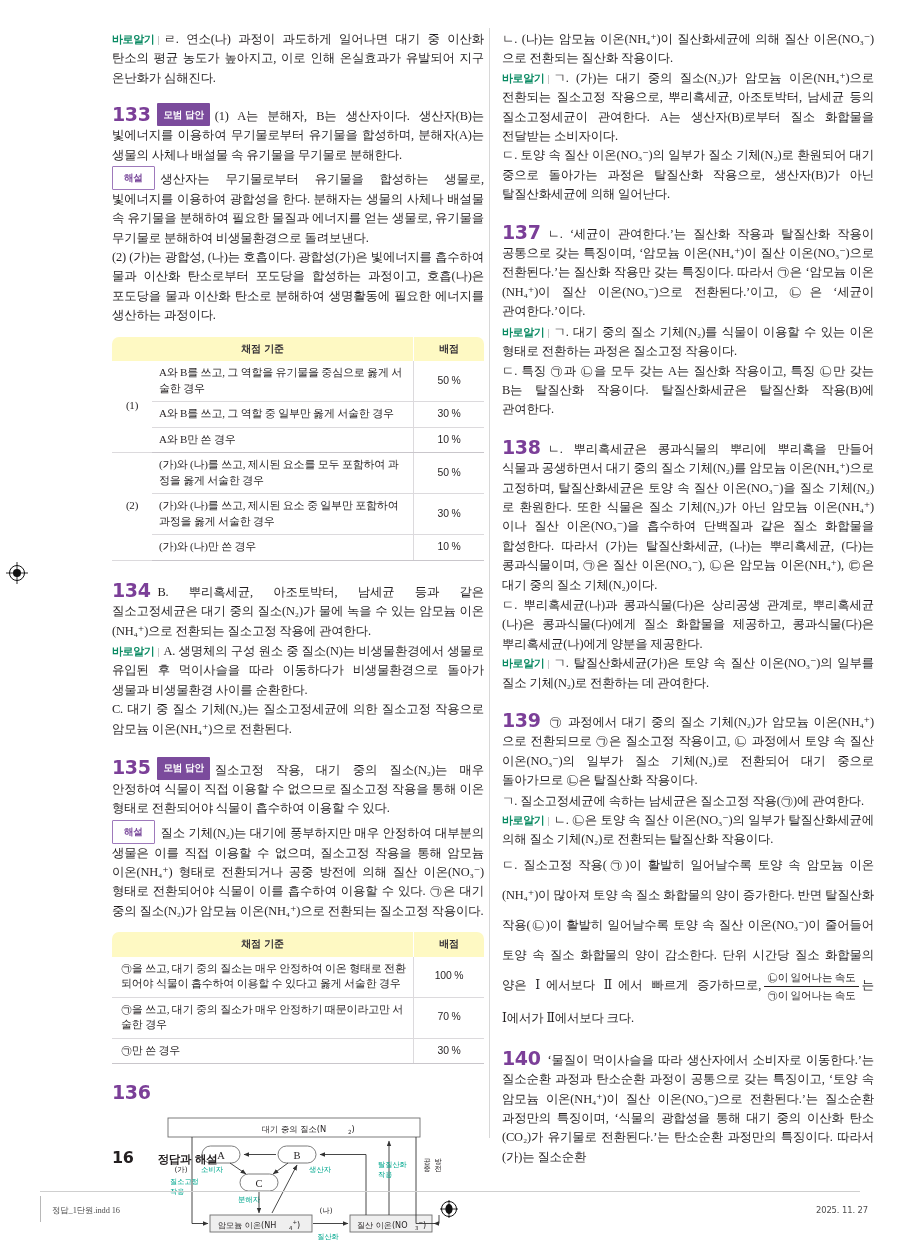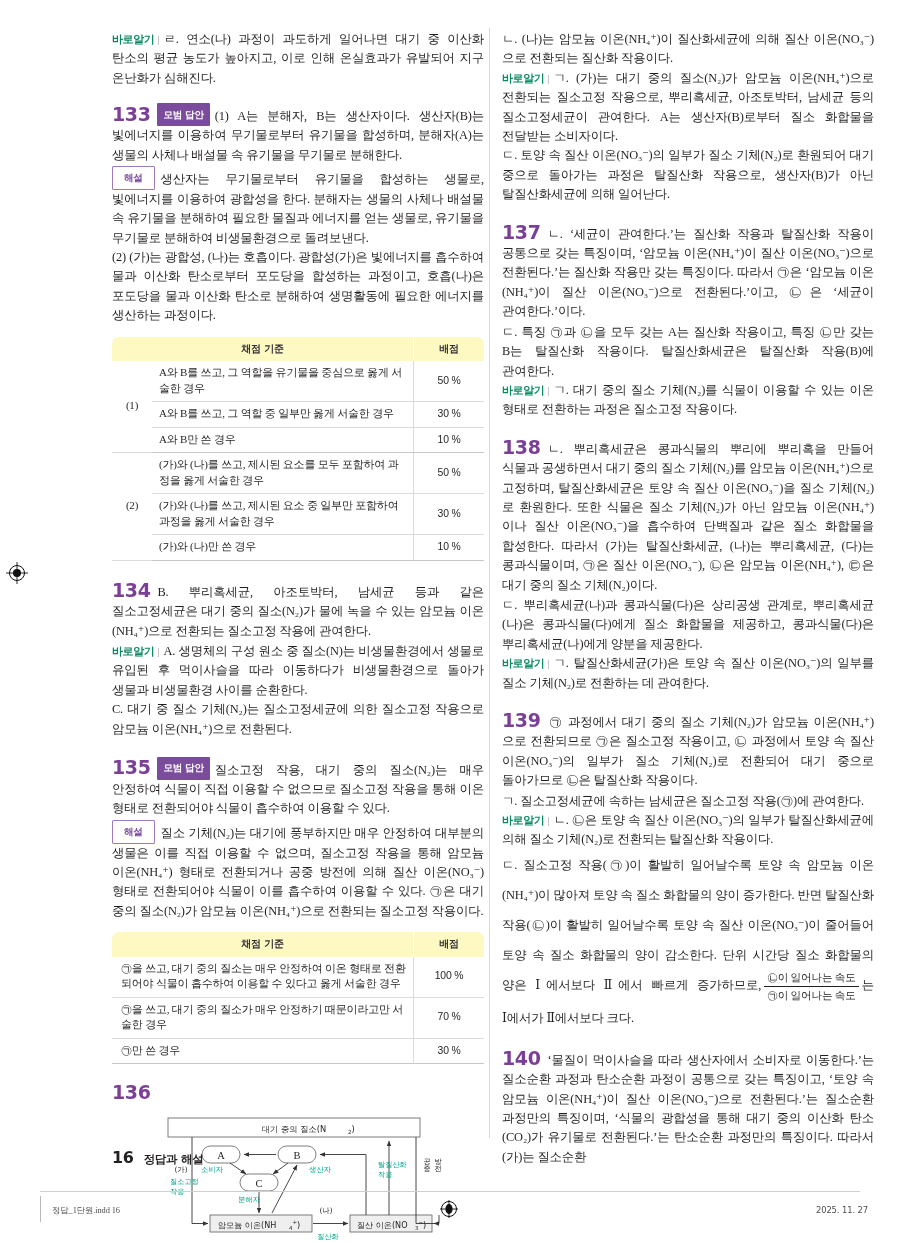--- a/index.html
+++ b/index.html
@@ -137,21 +137,21 @@
   .diagram{
     position:relative;
     width:300px;height:150px;
     margin:9px 0 0 34px;
   }
   .diagram svg{display:block;}
 
   
   .pagefoot{
     position:absolute;left:112px;top:1148px;
-    display:flex;align-items:baseline;gap:10px;
+    display:flex;align-items:baseline;gap:24px;
   }
   .pagenum{
     font-family:"DejaVu Sans","Liberation Sans",sans-serif;
     font-weight:bold;font-size:16px;color:#231f20;
     letter-spacing:-0.3px;
   }
   .pagelabel{
     font-family:"DejaVu Sans","Liberation Sans",sans-serif;
     font-weight:bold;font-size:11.5px;color:#231f20;
     letter-spacing:-0.3px;
@@ -358,22 +358,22 @@
   <div class="col col-right">
 
     <div class="blk">
       <p class="para"><span>ㄴ. (나)는 암모늄 이온(NH₄⁺)이 질산화세균에 의해 질산 이온(NO₃⁻)으로 전환되는 질산화 작용이다.</span></p>
       <p class="para"><span class="tag-baro">바로알기</span><span class="tag-bar">|</span><span>ㄱ. (가)는 대기 중의 질소(N₂)가 암모늄 이온(NH₄⁺)으로 전환되는 질소고정 작용으로, 뿌리혹세균, 아조토박터, 남세균 등의 질소고정세균이 관여한다. A는 생산자(B)로부터 질소 화합물을 전달받는 소비자이다.</span></p>
       <p class="para"><span>ㄷ. 토양 속 질산 이온(NO₃⁻)의 일부가 질소 기체(N₂)로 환원되어 대기 중으로 돌아가는 과정은 탈질산화 작용으로, 생산자(B)가 아닌 탈질산화세균에 의해 일어난다.</span></p>
     </div>
 
     <div class="blk" style="margin-top:18px;">
       <p class="para qnum-row"><span class="qnum">137</span><span>ㄴ. ‘세균이 관여한다.’는 질산화 작용과 탈질산화 작용이 공통으로 갖는 특징이며, ‘암모늄 이온(NH₄⁺)이 질산 이온(NO₃⁻)으로 전환된다.’는 질산화 작용만 갖는 특징이다. 따라서 ㉠은 ‘암모늄 이온(NH₄⁺)이 질산 이온(NO₃⁻)으로 전환된다.’이고, ㉡은 ‘세균이 관여한다.’이다.</span></p>
+      <p class="para"><span class="tag-baro">바로알기</span><span class="tag-bar">|</span><span>ㄱ. 대기 중의 질소 기체(N₂)를 식물이 이용할 수 있는 이온 형태로 전환하는 과정은 질소고정 작용이다.</span></p>
       <p class="para"><span>ㄷ. 특징 ㉠과 ㉡을 모두 갖는 A는 질산화 작용이고, 특징 ㉡만 갖는 B는 탈질산화 작용이다. 탈질산화세균은 탈질산화 작용(B)에 관여한다.</span></p>
-      <p class="para"><span class="tag-baro">바로알기</span><span class="tag-bar">|</span><span>ㄱ. 대기 중의 질소 기체(N₂)를 식물이 이용할 수 있는 이온 형태로 전환하는 과정은 질소고정 작용이다.</span></p>
     </div>
 
     <div class="blk" style="margin-top:18px;">
       <p class="para qnum-row"><span class="qnum">138</span><span>ㄴ. 뿌리혹세균은 콩과식물의 뿌리에 뿌리혹을 만들어 식물과 공생하면서 대기 중의 질소 기체(N₂)를 암모늄 이온(NH₄⁺)으로 고정하며, 탈질산화세균은 토양 속 질산 이온(NO₃⁻)을 질소 기체(N₂)로 환원한다. 또한 식물은 질소 기체(N₂)가 아닌 암모늄 이온(NH₄⁺)이나 질산 이온(NO₃⁻)을 흡수하여 단백질과 같은 질소 화합물을 합성한다. 따라서 (가)는 탈질산화세균, (나)는 뿌리혹세균, (다)는 콩과식물이며, ㉠은 질산 이온(NO₃⁻), ㉡은 암모늄 이온(NH₄⁺), ㉢은 대기 중의 질소 기체(N₂)이다.</span></p>
       <p class="para"><span>ㄷ. 뿌리혹세균(나)과 콩과식물(다)은 상리공생 관계로, 뿌리혹세균(나)은 콩과식물(다)에게 질소 화합물을 제공하고, 콩과식물(다)은 뿌리혹세균(나)에게 양분을 제공한다.</span></p>
       <p class="para"><span class="tag-baro">바로알기</span><span class="tag-bar">|</span><span>ㄱ. 탈질산화세균(가)은 토양 속 질산 이온(NO₃⁻)의 일부를 질소 기체(N₂)로 전환하는 데 관여한다.</span></p>
     </div>
 
     <div class="blk" style="margin-top:18px;">
       <p class="para qnum-row"><span class="qnum">139</span><span>㉠ 과정에서 대기 중의 질소 기체(N₂)가 암모늄 이온(NH₄⁺)으로 전환되므로 ㉠은 질소고정 작용이고, ㉡ 과정에서 토양 속 질산 이온(NO₃⁻)의 일부가 질소 기체(N₂)로 전환되어 대기 중으로 돌아가므로 ㉡은 탈질산화 작용이다.</span></p>

